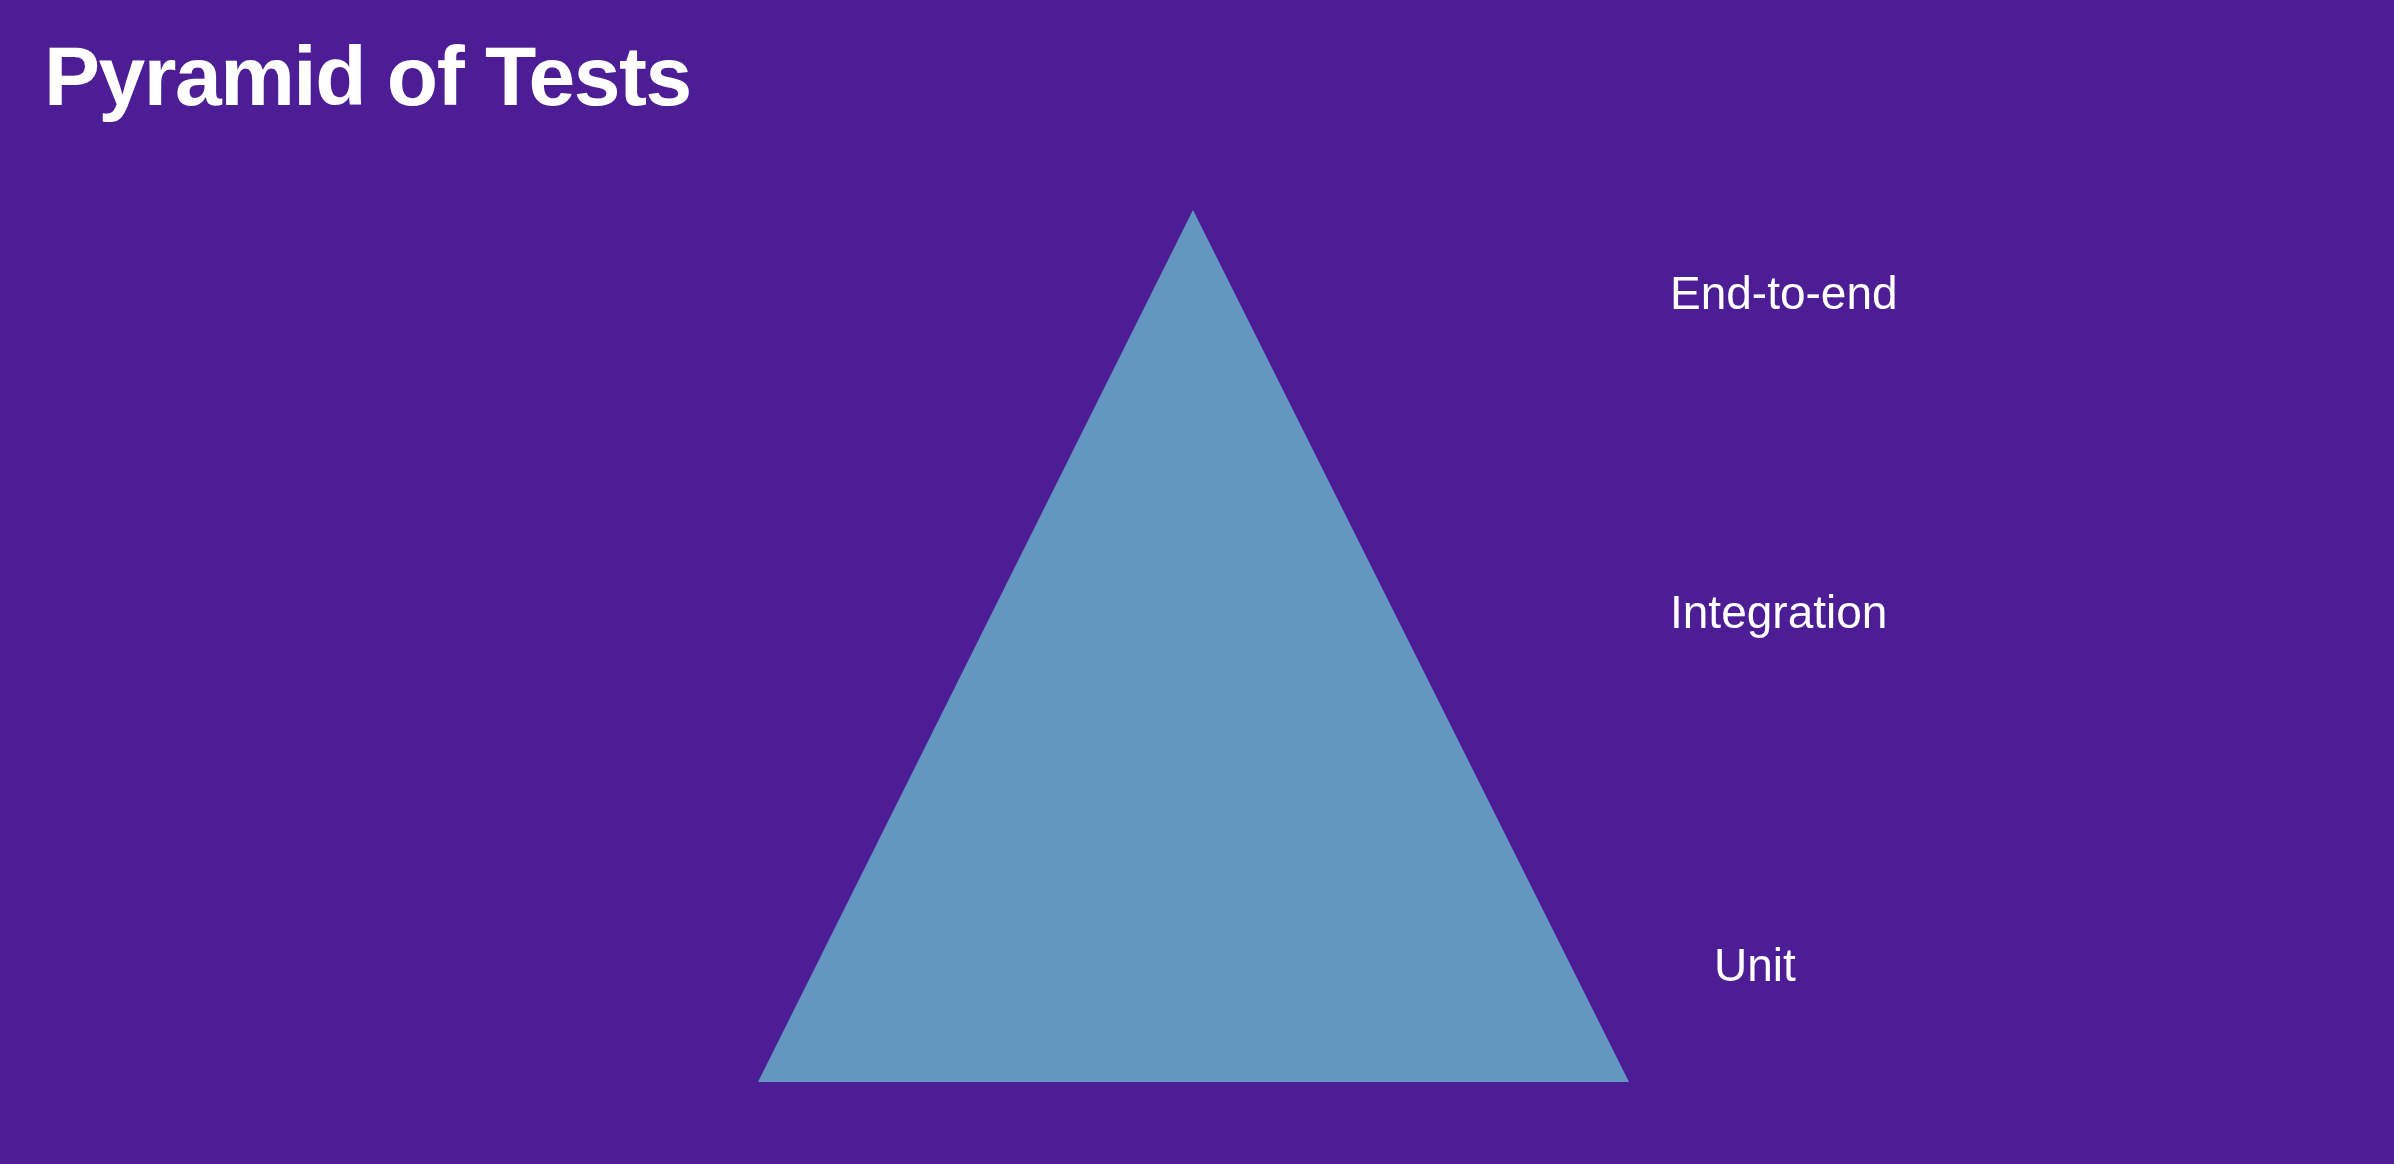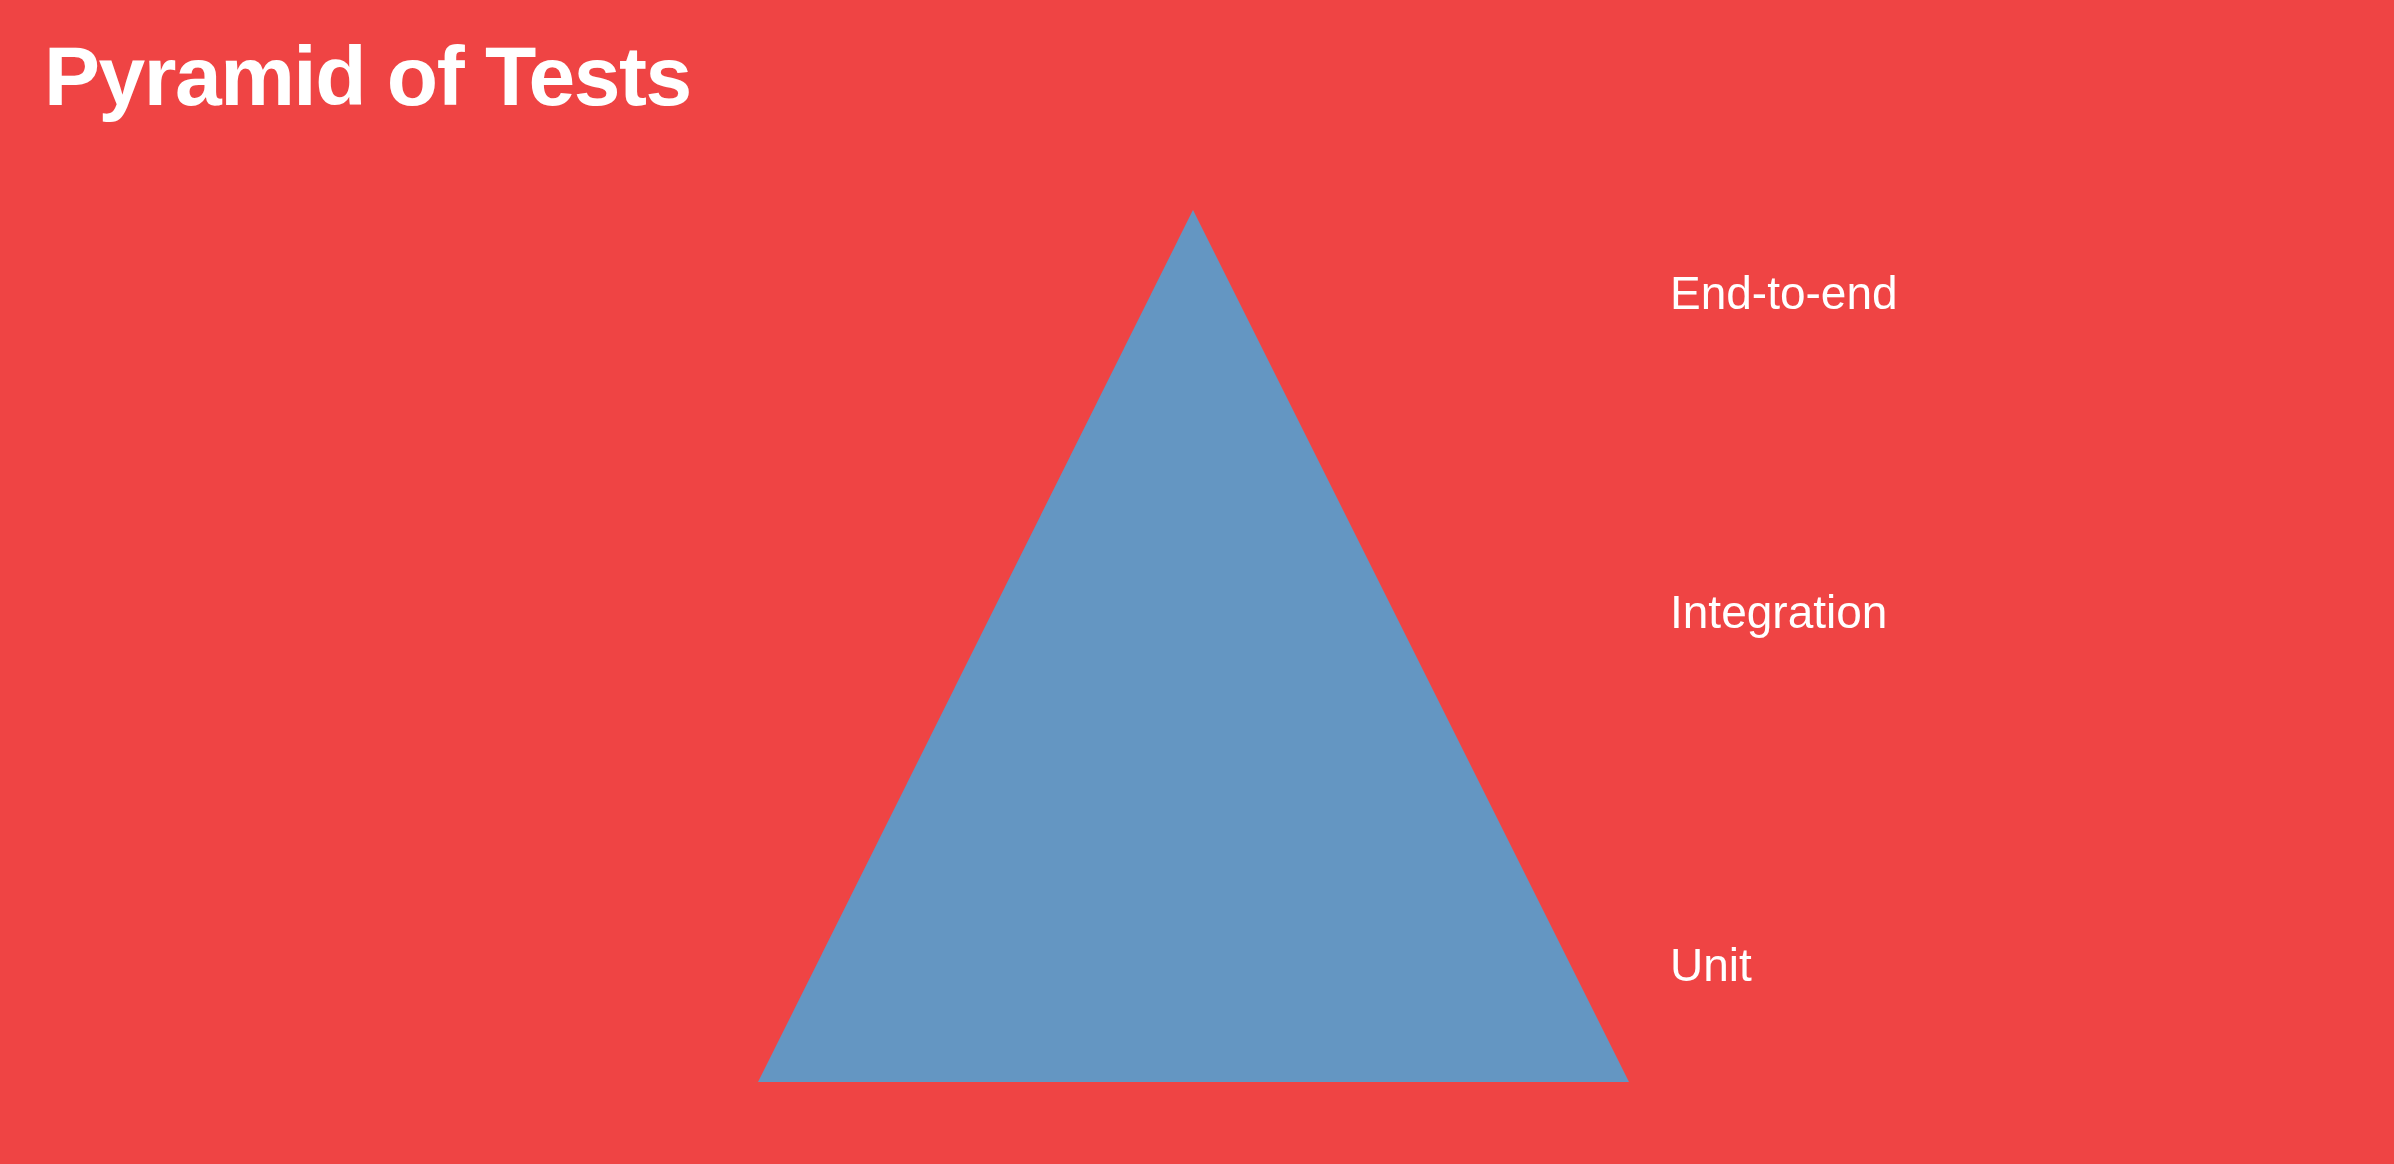--- a/index.html
+++ b/index.html
@@ -4,21 +4,21 @@
 <style>
   html, body {
     margin: 0;
     padding: 0;
     background: #000;
   }
   .slide {
     position: relative;
     width: 2394px;
     height: 1164px;
-    background: #ef4444;
+    background: #4c1d95;
     overflow: hidden;
     font-family: "Liberation Sans", sans-serif;
   }
   .slide-title {
     position: absolute;
     left: 44px;
     top: 28px;
     margin: 0;
     color: #ffffff;
     font-size: 84px;
@@ -39,21 +39,21 @@
     position: absolute;
     left: 1670px;
     color: #ffffff;
     font-size: 46px;
     font-weight: 400;
     line-height: 54px;
     white-space: nowrap;
   }
   .level-label.top    { top: 238px; margin-top: 28px; }
   .level-label.middle { top: 585px; }
-  .level-label.bottom { top: 938px; }
+  .level-label.bottom { top: 938px; margin-left: 44px; }
 </style>
 </head>
 <body>
 
 <div class="slide">
 
   <h1 class="slide-title">Pyramid of Tests</h1>
 
   <svg class="pyramid-svg" viewBox="0 0 2394 1164" xmlns="http://www.w3.org/2000/svg">
     <polygon points="1193,210 758,1082 1629,1082" fill="#6496c2"></polygon>

